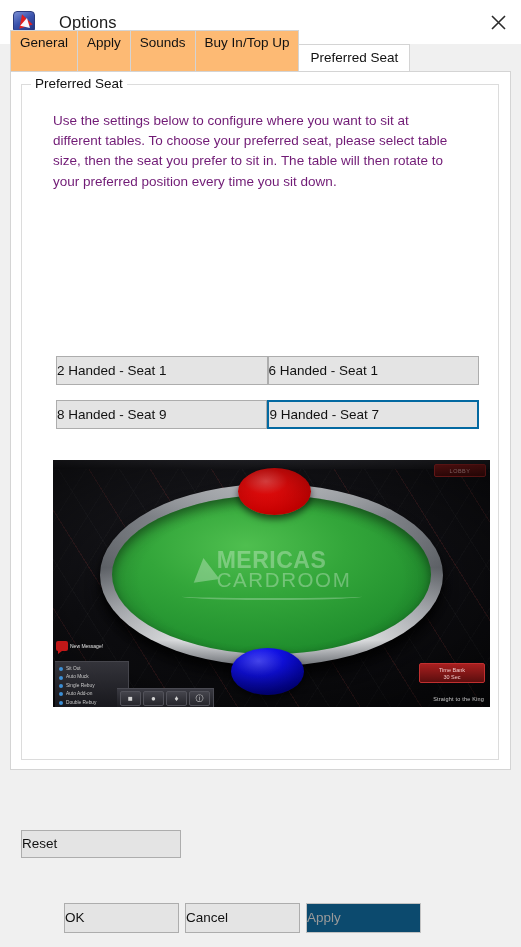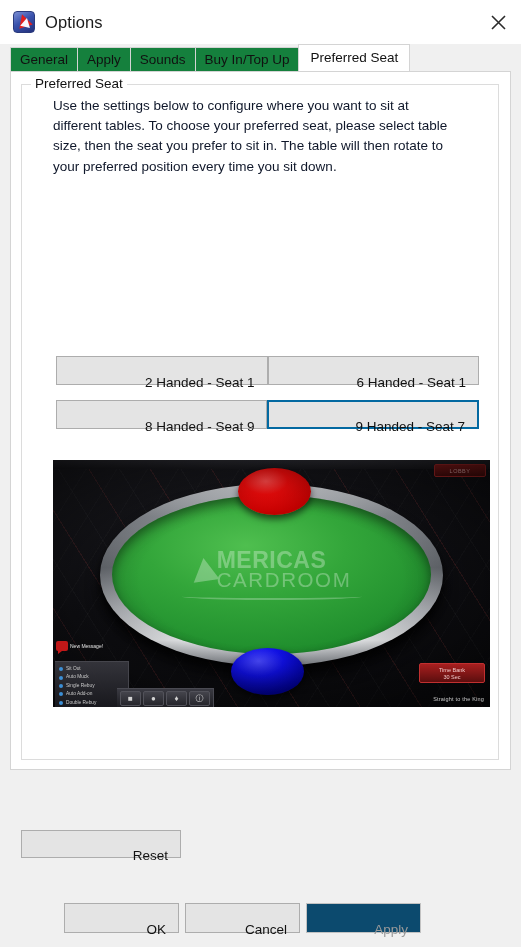--- a/index.html
+++ b/index.html
@@ -55,21 +55,21 @@
     content: "";
     position: absolute;
     left: 7px; top: 6px;
     width: 0; height: 0;
     border-left: 5px solid transparent;
     border-right: 5px solid transparent;
     border-bottom: 9px solid #f7f7ff;
     transform: rotate(12deg);
   }
   .title-text {
-    margin-left: 10px;
+    margin-left: 24px;
     font-size: 16.5px;
     color: #1b1b1b;
     letter-spacing: .1px;
   }
   .close-btn {
     position: absolute;
     right: 0; top: 0;
     width: 46px; height: 44px;
     display: flex; align-items: center; justify-content: center;
     cursor: pointer;
@@ -81,24 +81,24 @@
   .tabstrip {
     flex: 0 0 27px;
     height: 27px;
     position: relative;
     padding-left: 10px;
     display: flex;
     align-items: flex-end;
     background: #f0f0f0;
   }
   .tab {
-    height: 24px;
+    height: 41px;
     line-height: 23px;
     padding: 0 9px;
-    background: #15803d;
+    background: #fdba74;
     border: 1px solid #d4d4d4;
     border-bottom: none;
     margin-right: -1px;
     font-size: 13.5px;
     color: #111;
     cursor: pointer;
     white-space: nowrap;
     position: relative;
     top: 0;
   }
@@ -135,25 +135,25 @@
   .groupbox-legend {
     position: absolute;
     top: -9px; left: 9px;
     background: #ffffff;
     padding: 0 4px;
     font-size: 13.5px;
     color: #111;
   }
   .description {
     position: absolute;
-    left: 31px; top: 11px;
+    left: 31px; top: 26px;
     width: 400px;
     font-size: 13.5px;
     line-height: 20.2px;
-    color: #0f172a;
+    color: #701a75;
   }
 
   
   .seat-grid {
     position: absolute;
     left: 34px; top: 271px;
     width: 423px;
   }
   .seat-row {
     display: flex;
@@ -161,23 +161,23 @@
     margin-bottom: 15px;
   }
   .btn {
     font-family: "Liberation Sans", sans-serif;
     font-size: 13.5px;
     color: #111;
     background: #e4e4e4;
     border: 1px solid #adadad;
     height: 29px;
     line-height: 27px;
-    text-align: right;
+    text-align: left;
     cursor: pointer;
-    padding: 12px;
+    padding: 0;
   }
   .seat-btn { width: 216px; }
   .seat-btn.selected {
     border: 2px solid #0369a1;
     line-height: 25px;
   }
 
   
   .table-preview {
     position: absolute;

